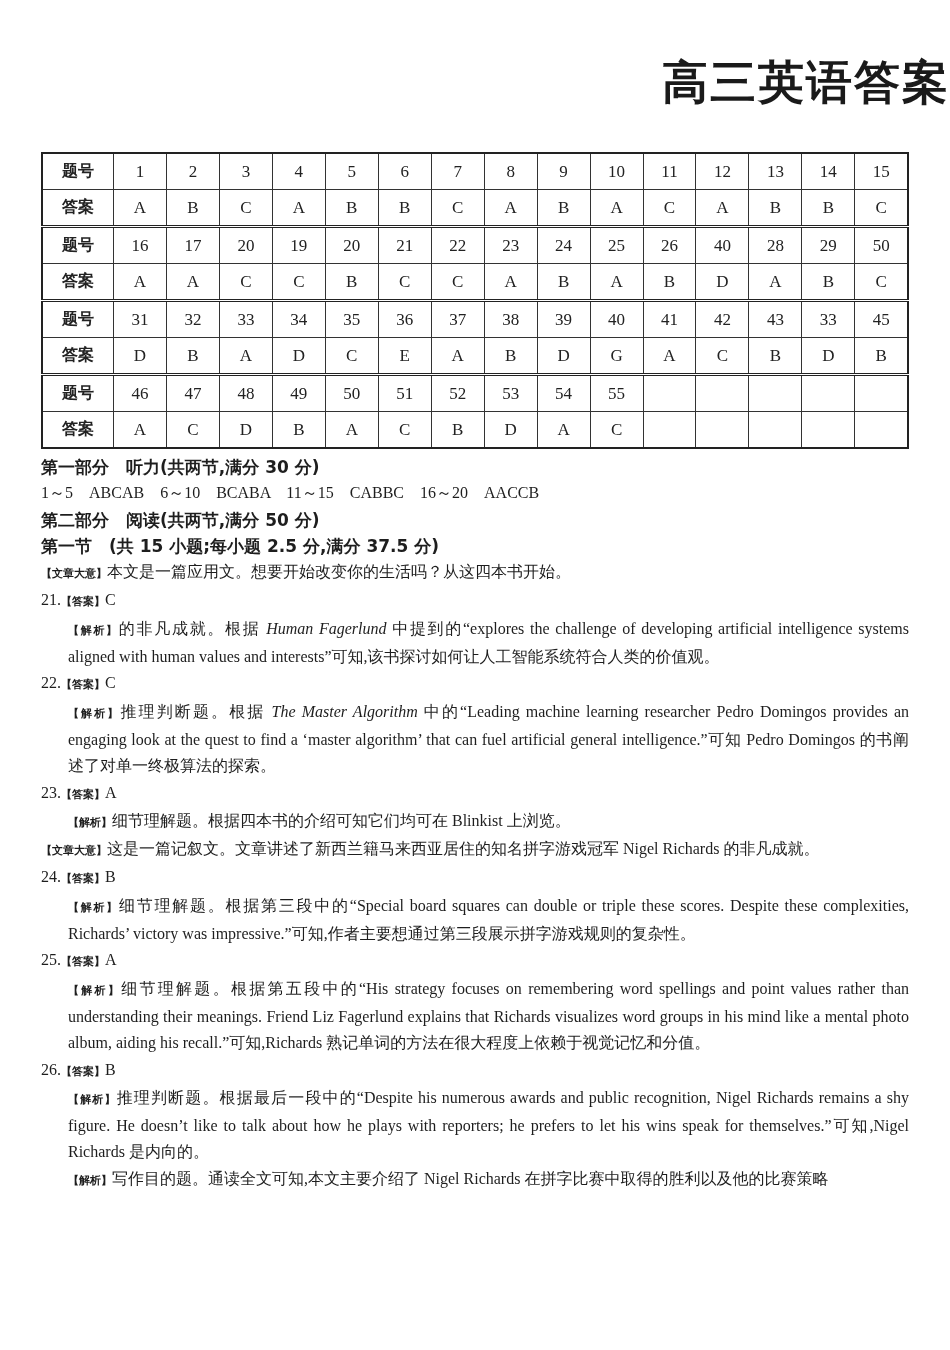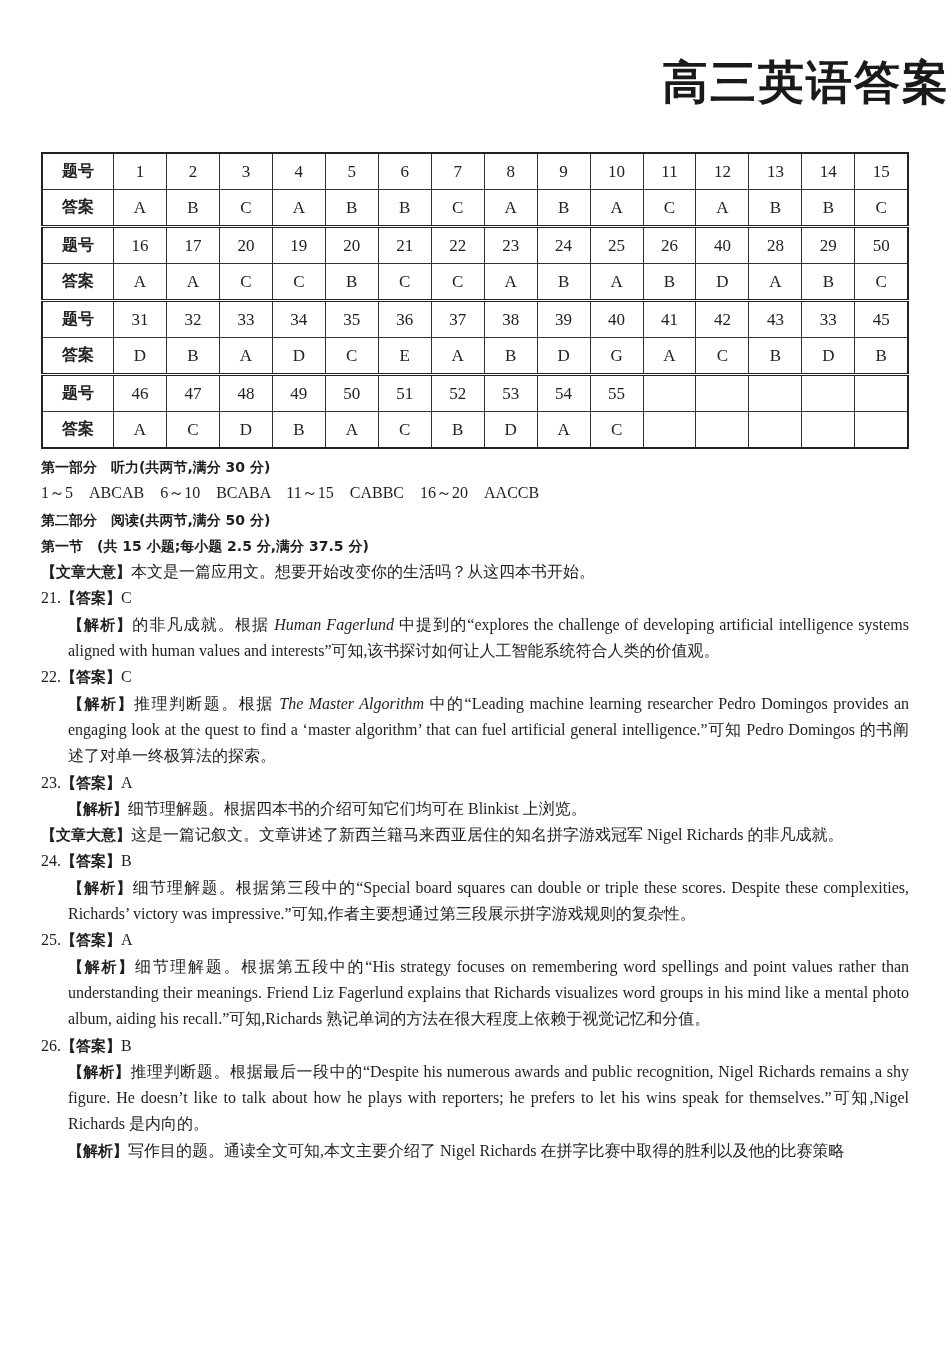--- a/index.html
+++ b/index.html
@@ -26,24 +26,24 @@
   .answer-table td.head {
     width: 70px; font-family: "DejaVu Sans", sans-serif; font-weight: bold; font-size: 16px;
   }
   .answer-table tr.group-start td { border-top: 3px double #222; }
   .content {
     position: absolute; left: 41px; top: 454px; width: 868px;
     font-family: "Liberation Serif", "DejaVu Serif", serif;
     font-size: 16px; line-height: 26.3px; color: #1e1e1e;
   }
   .line { margin: 0; }
-  .bold { font-weight: bold; font-family: "DejaVu Sans", sans-serif; font-size: 14px; }
+  .bold { font-weight: bold; font-family: "DejaVu Sans", sans-serif; font-size: 17px; }
   .indent { padding-left: 27px; text-align: justify; text-align-last: left; }
   .qnum { font-family: "Liberation Serif", serif; }
-  .tag { font-weight: bold; font-family: "DejaVu Sans", sans-serif; font-size: 15px; }
+  .tag { font-weight: bold; font-family: "DejaVu Sans", sans-serif; font-size: 11px; }
   em { font-style: italic; }
 </style>
 </head>
 <body>
 
 <div class="title">高三英语答案</div>
 
 <table class="answer-table">
   <tbody id="tbody">
       <tr>

